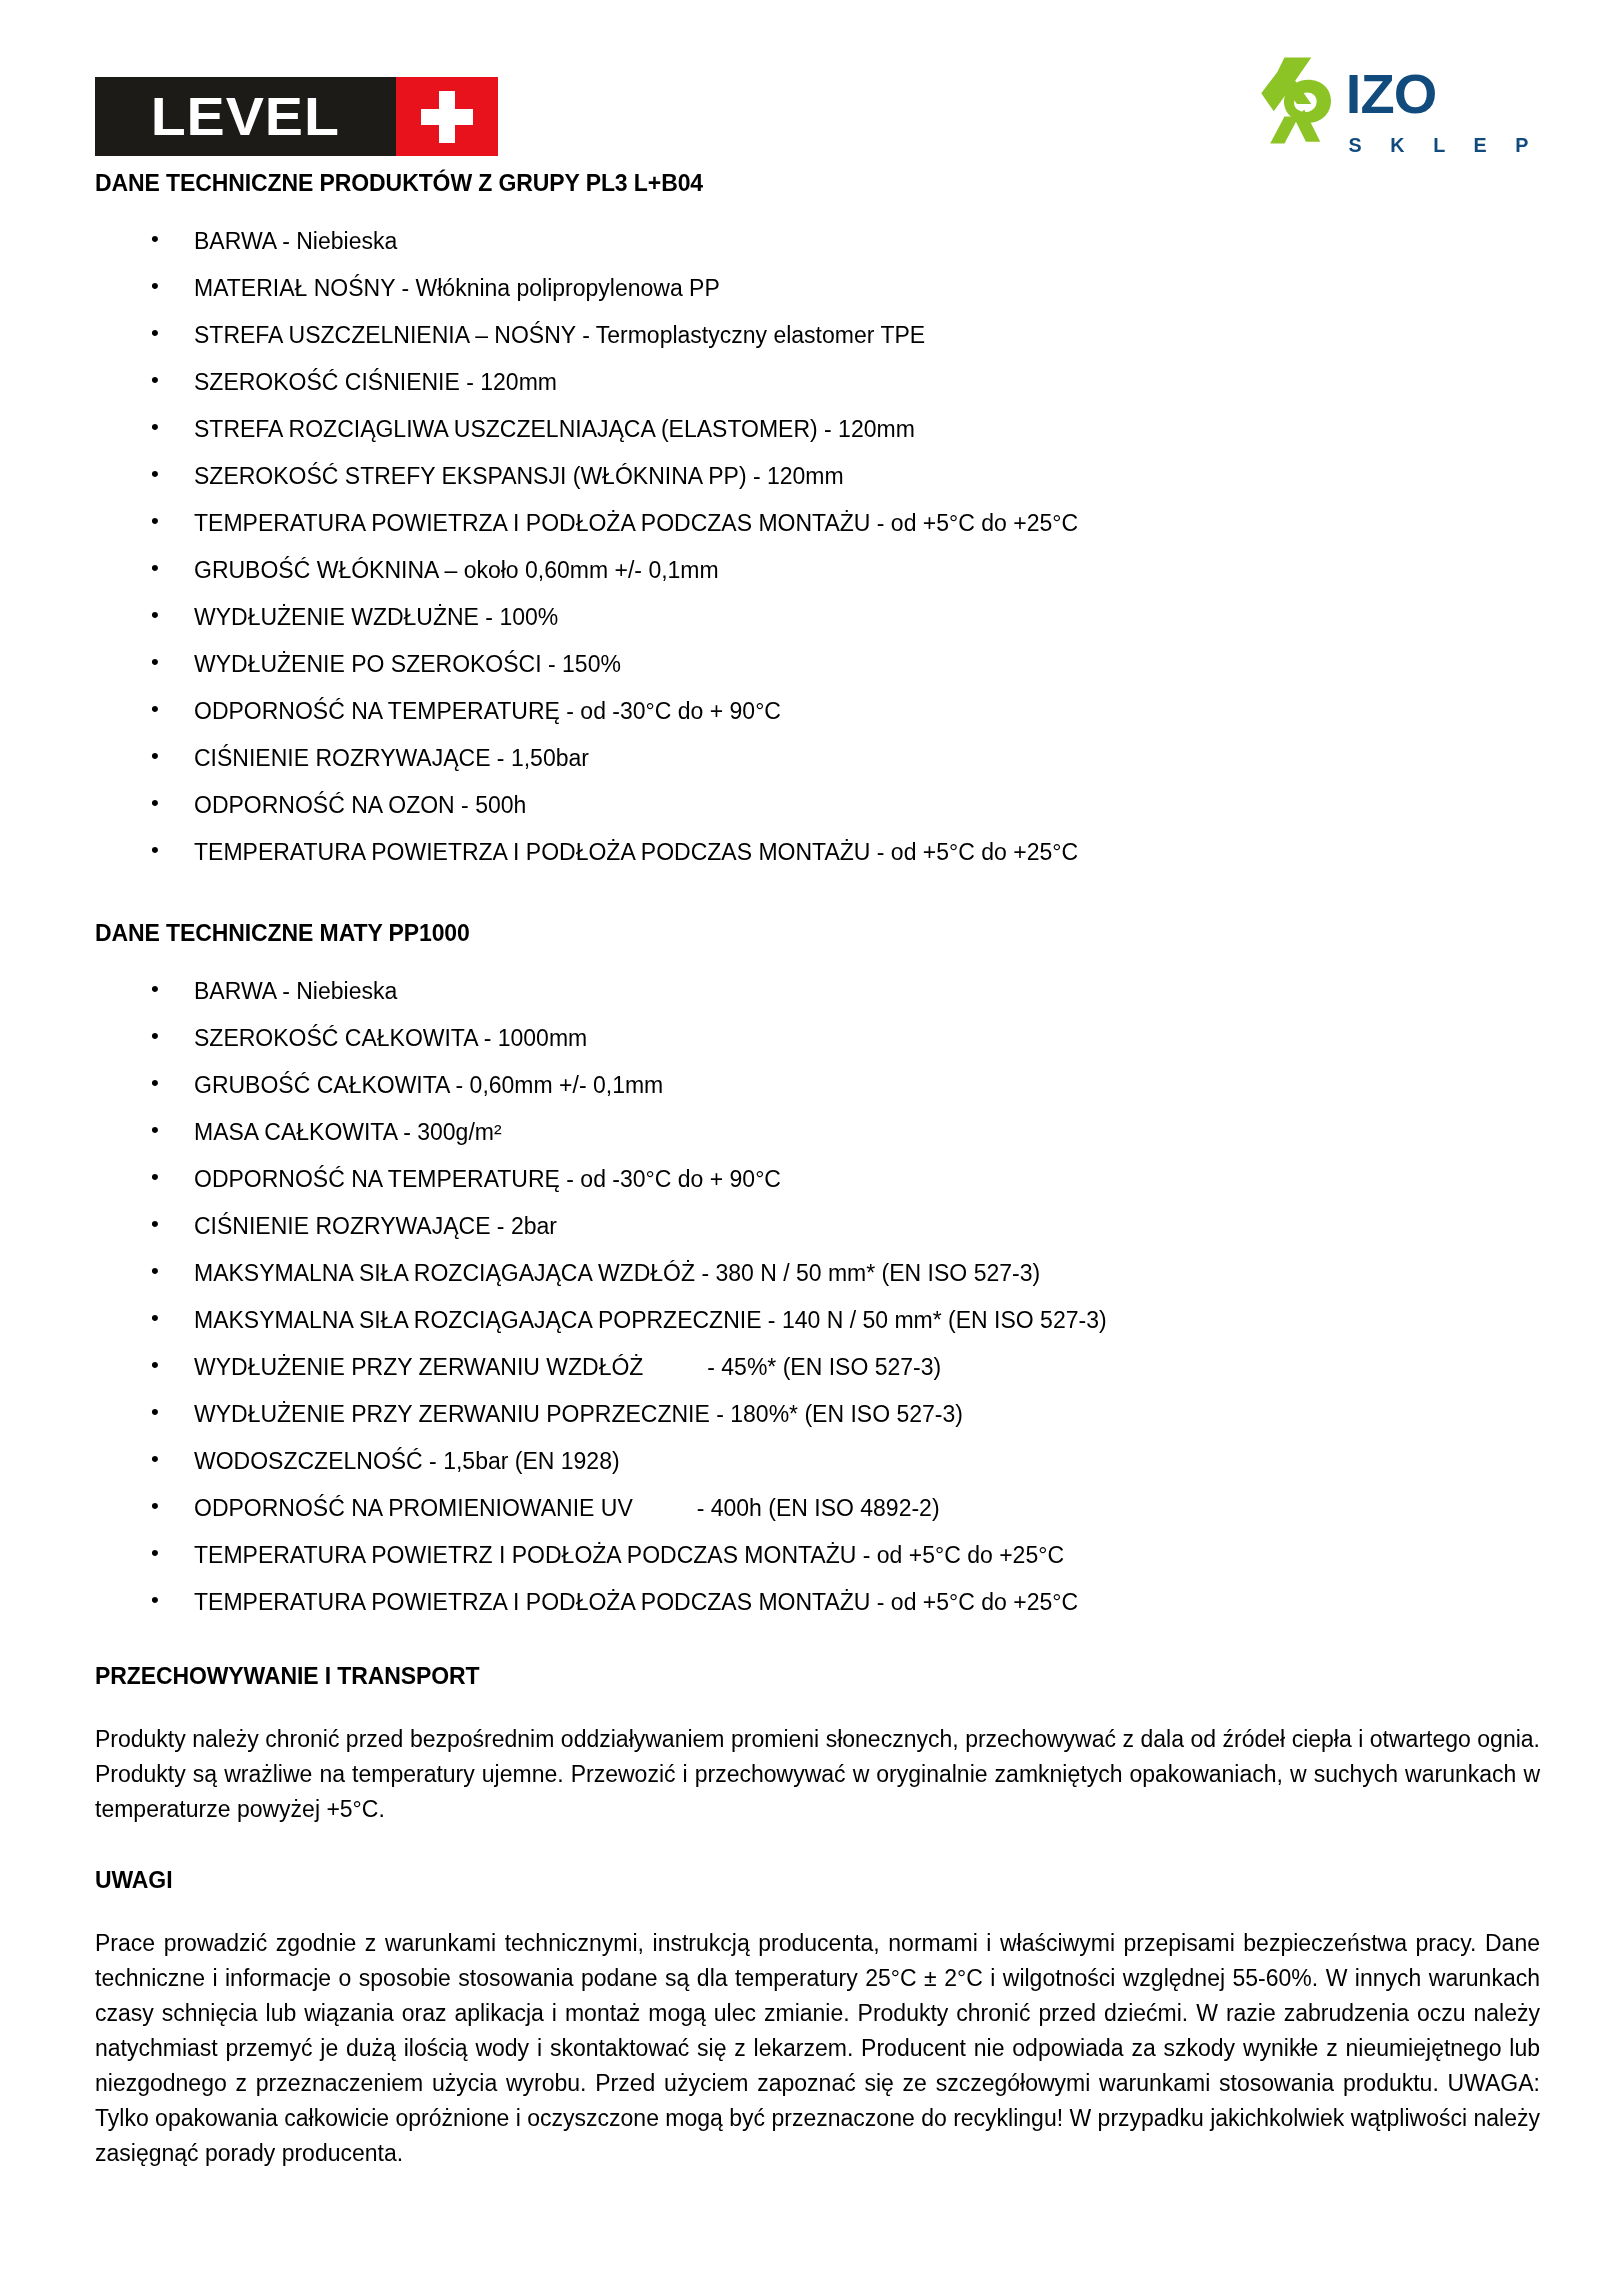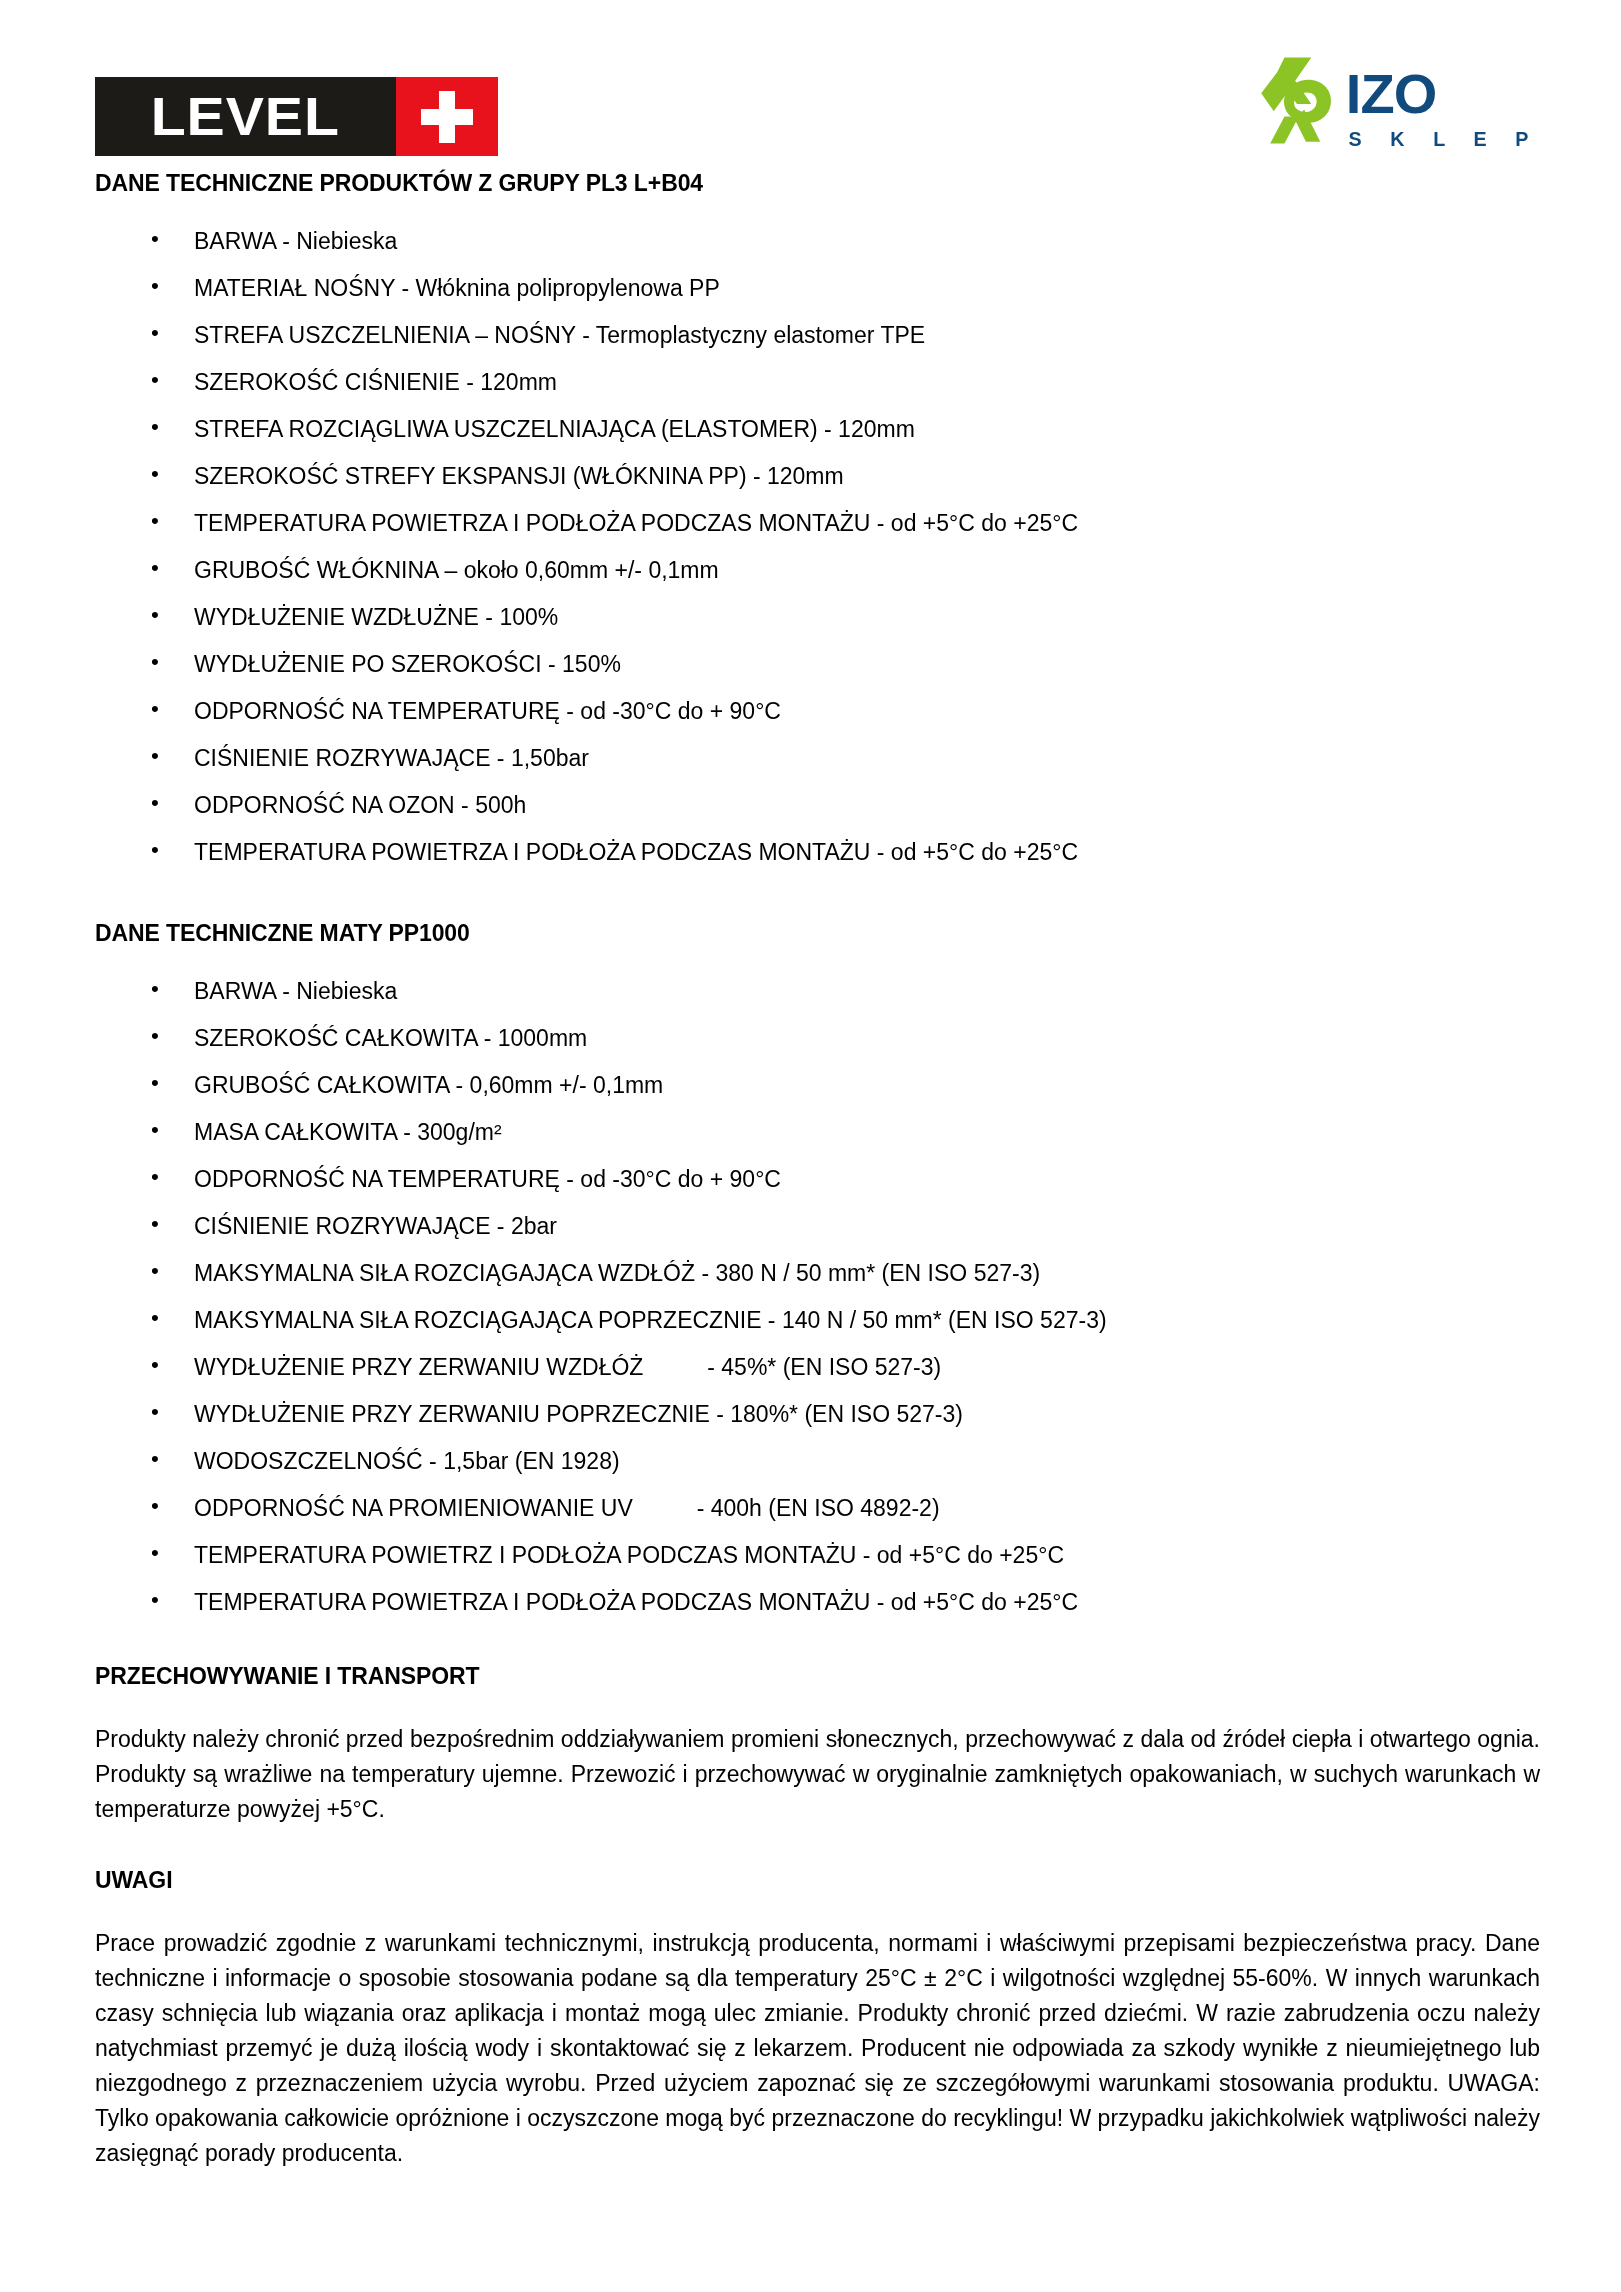--- a/index.html
+++ b/index.html
@@ -91,36 +91,37 @@
     width: 86px;
     height: 93px;
     margin-right: 5.4px;
     flex: 0 0 auto;
   }
   .izo-text-block {
     display: flex;
     flex-direction: column;
     justify-content: flex-start;
     padding-top: 12.5px;
+    gap: 12px;
   }
   .izo-word {
     color: #114b7d;
     font-family: "Liberation Sans", sans-serif;
     font-weight: bold;
     font-size: 56px;
     line-height: 0.95;
     letter-spacing: -0.9px;
   }
   .sklep-word {
     color: #114b7d;
     font-family: "Liberation Sans", sans-serif;
     font-weight: bold;
     font-size: 19.7px;
     letter-spacing: 11.6px;
-    margin-top: 8px;
+    margin-top: 2px;
     padding-left: 2.7px;
   }
 
   
   .content {
     padding: 0 82px 0 95px;
     box-sizing: border-box;
   }
 
   h2.section-title {

